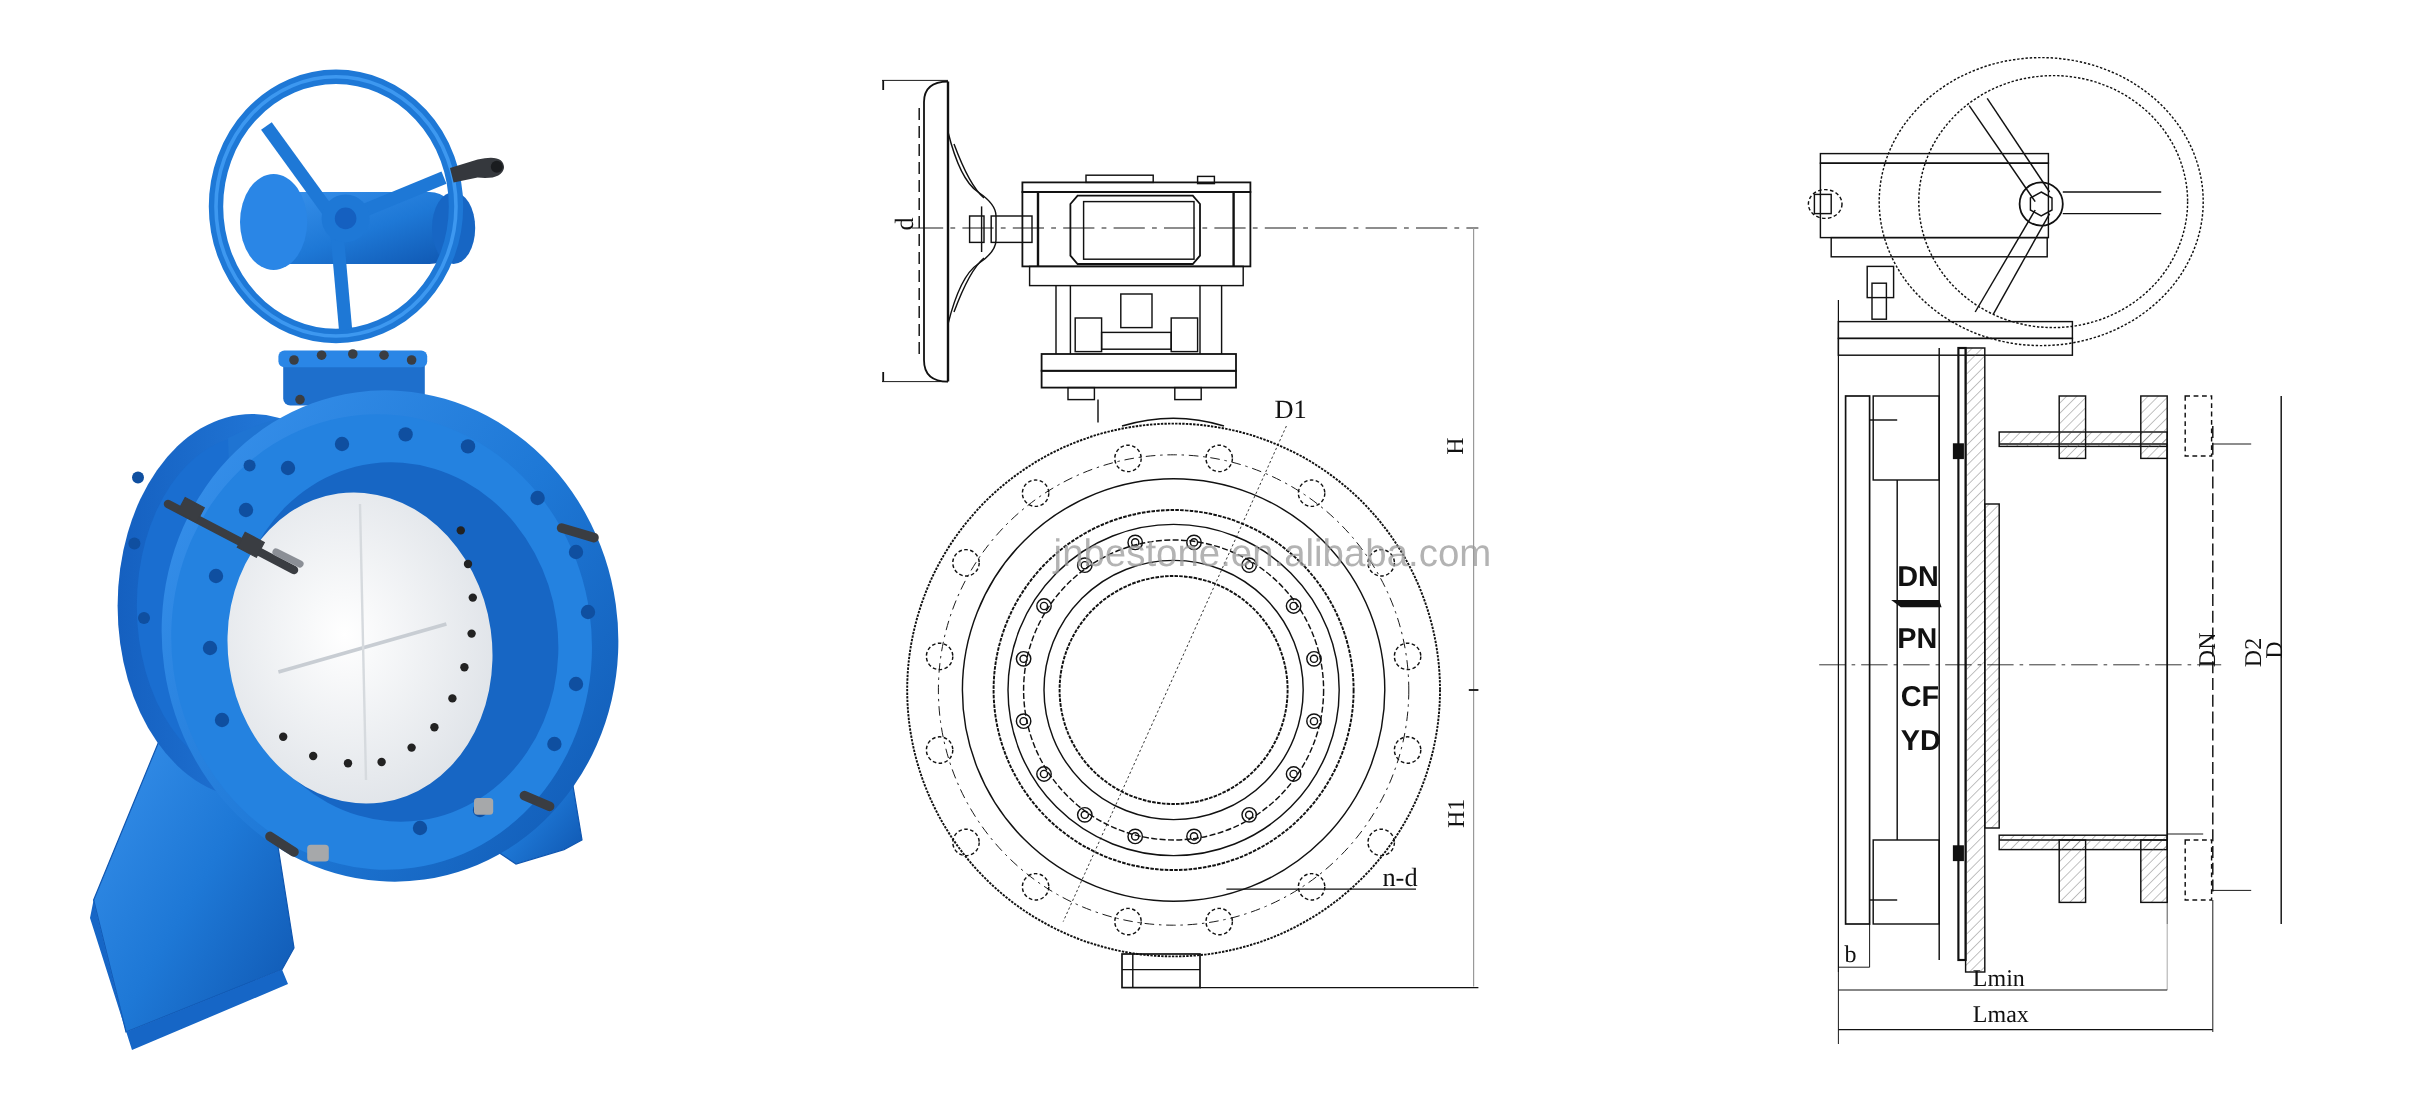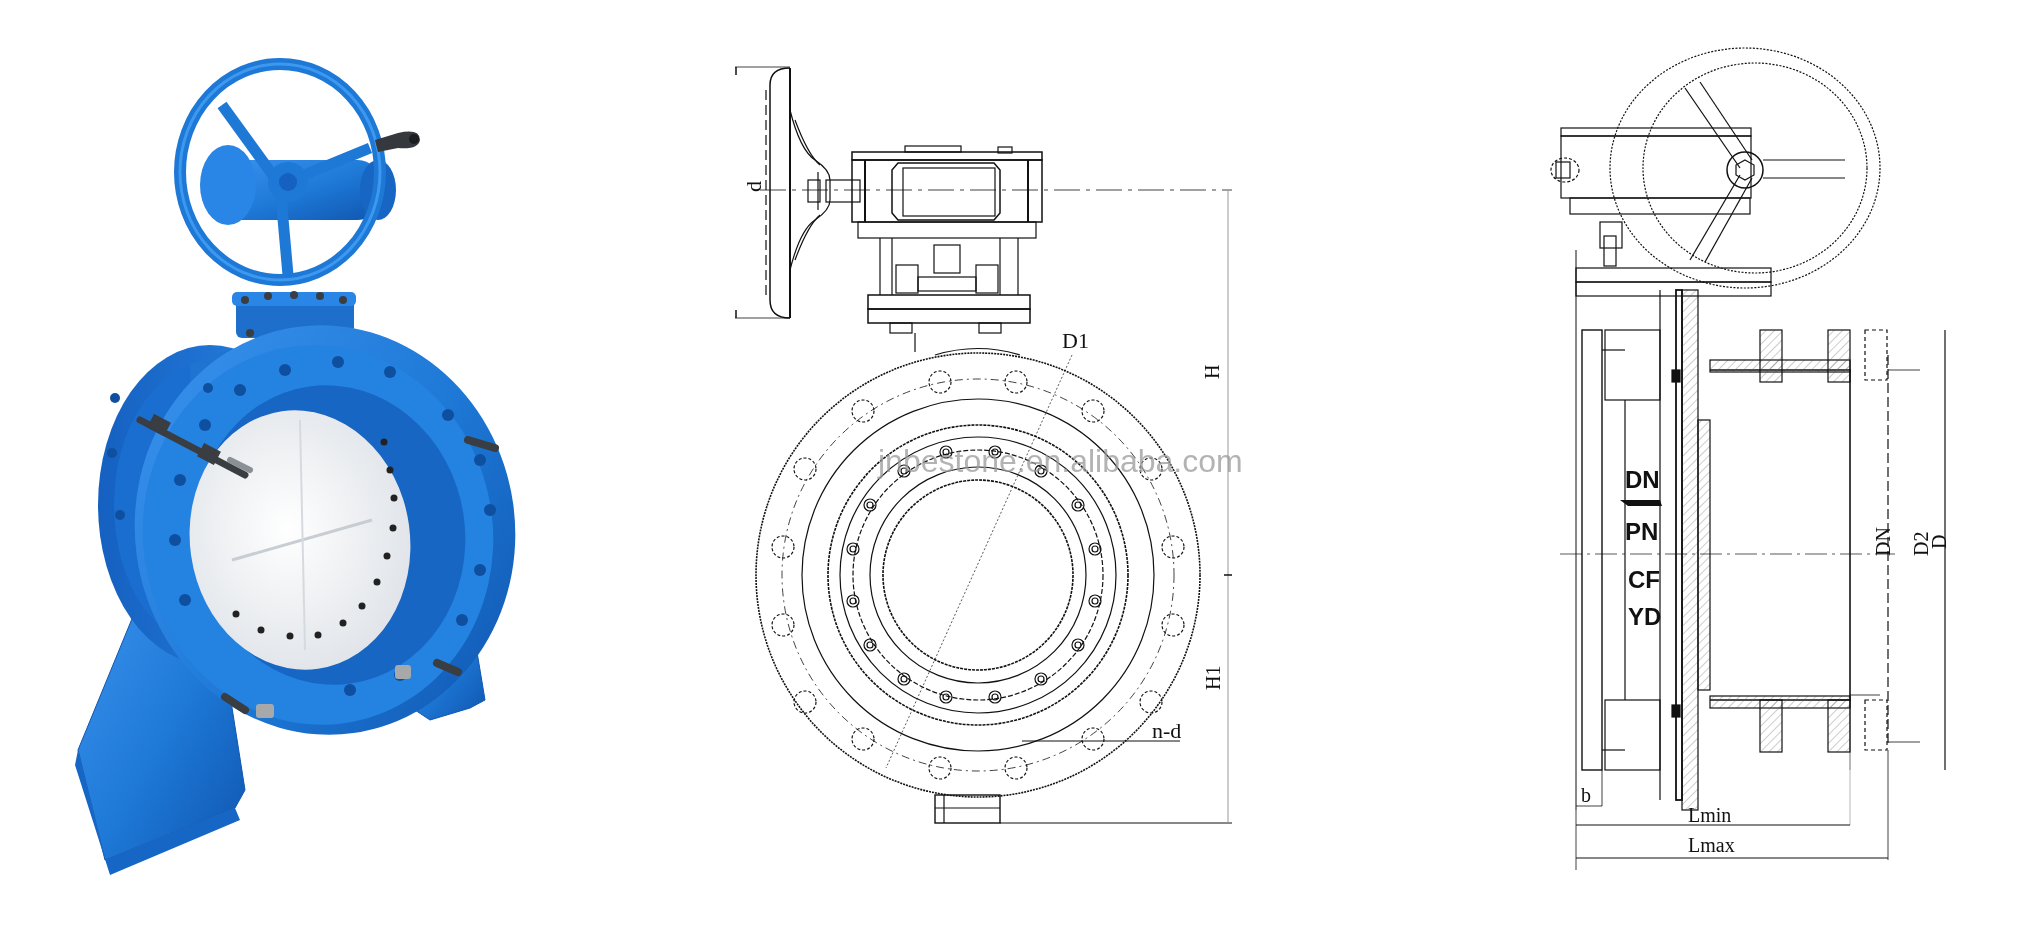--- a/index.html
+++ b/index.html
@@ -1,20 +1,20 @@
 <!DOCTYPE html>
 <html><head>
 <meta charset="utf-8">
 <style>
   html, body { margin: 0; padding: 0; background: #ffffff; }
   body { width: 2027px; height: 928px; position: relative; overflow: hidden; font-family: "Liberation Sans", sans-serif; }
   .panel { position: absolute; top: 0; height: 928px; }
   #photo-panel { left: 0; width: 700px; }
   #front-panel { left: 700px; width: 650px; }
-  #side-panel { left: 1350px; width: 677px; }
+  #side-panel { left: 1306px; width: 677px; }
   svg { display: block; }
   .lbl-serif { font-family: "Liberation Serif", "DejaVu Serif", serif; fill: #111; }
   .lbl-sans { font-family: "Liberation Sans", "DejaVu Sans", sans-serif; font-weight: bold; fill: #111; }
   .wm { font-family: "Liberation Sans", "DejaVu Sans", sans-serif; fill: #9a9a9a; opacity: 0.75; }
 </style>
 </head>
 <body>
 
 <div class="panel" id="photo-panel">
   <svg width="700" height="928" viewBox="0 0 700 928">

